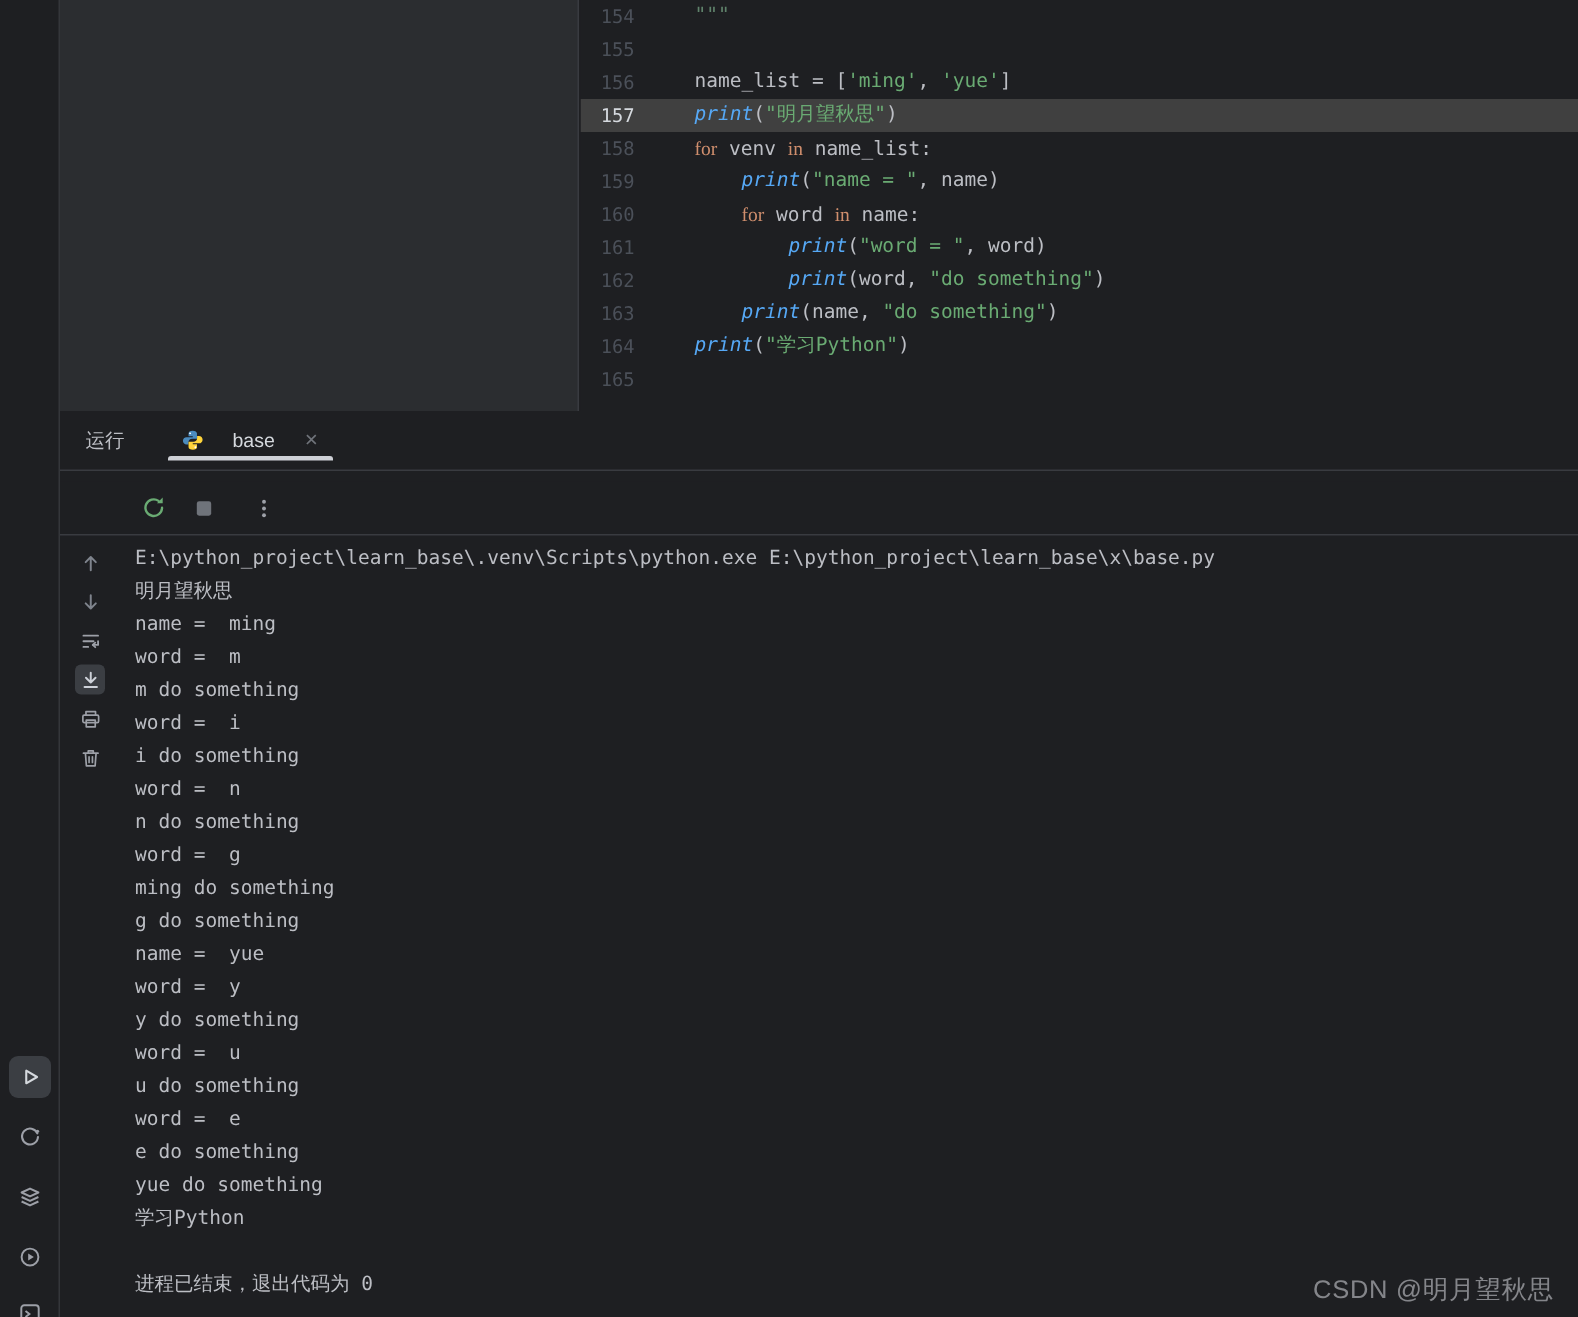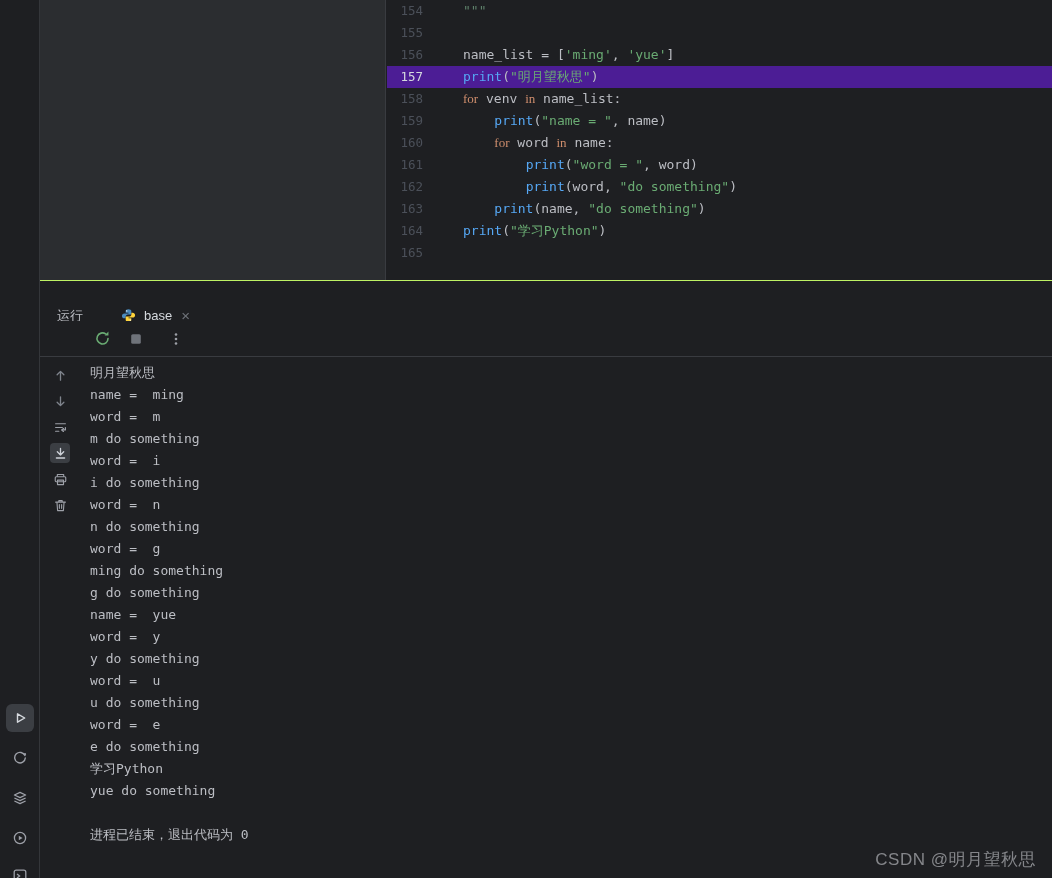--- a/index.html
+++ b/index.html
@@ -19,42 +19,42 @@
     position:absolute; left:6px; width:28px; height:28px; border-radius:6px;
     display:flex; align-items:center; justify-content:center;
   }
   .act-btn.active { background:#3b3e43; }
 
   
   .top-area { position:absolute; left:40px; top:0; width:1012px; height:281px; border-bottom:1px solid #bef264; }
   .project-panel { position:absolute; left:0; top:0; width:346px; height:280px; background:#2b2d30; border-right:1px solid #393b40; }
   .editor { position:absolute; left:347px; top:0; right:0; height:280px; background:#1e1f22; overflow:hidden; }
   .ed-line { display:flex; height:22px; line-height:22px; font-size:13px; }
-  .ed-line.current { background:#4c1d95;align-items:flex-end; }
+  .ed-line.current { background:#404040;align-items:flex-end; }
   .ln {
     flex:none; width:76px; padding-right:40px; text-align:right;
     color:#4b5059; font-size:12.5px; font-family:"DejaVu Sans Mono", monospace;
   }
   .ed-line.current .ln { color:#d5d9de; }
   .code { white-space:pre; font-family:"DejaVu Sans Mono", monospace; color:#bcbec4; }
   .tk-kw  { color:#cf8e6d;font-family:Liberation Serif, serif; }
-  .tk-fn  { color:#56a8f5; }
+  .tk-fn  { color:#56a8f5;font-style:italic; }
   .tk-str { color:#6aab73; }
   .tk-doc { color:#5f826b; }
   .tk-txt { color:#bcbec4;margin-top:20px; }
 
   
   .run-header {
-    position:absolute; left:40px; top:296px; width:1012px; height:40px;
+    position:absolute; left:40px; top:274px; width:1012px; height:40px;
     display:flex; align-items:center; background:#1e1f22; border-bottom:1px solid #393b40;
   }
   .run-title { margin-left:17px; font-size:13px; color:#bcbec4; }
   .run-tab {
     margin-left:26px; height:24px; position:relative;
-    display:flex; align-items:center; gap:8px; padding:0 12px;
+    display:flex; align-items:center; gap:19px; padding:0 12px;
   }
   .run-tab::after {
     content:""; position:absolute; left:3px; right:3px; bottom:-1px; height:3px;
     background:#ced0d6; border-radius:2px 2px 0 0;
   }
   .run-tab .tab-label { font-size:13px; color:#d5d9de; }
   .tab-close { color:#6f737a; font-size:15px; line-height:1; padding:0 1px; }
 
   
   .run-toolbar {
@@ -275,38 +275,39 @@
     <span>
       <svg width="15" height="15" viewBox="0 0 16 16" fill="none" stroke="#9da0a8" stroke-width="1.2" stroke-linecap="round" stroke-linejoin="round">
           <path d="M2.8 4.4h10.4M6.2 4.4V2.8h3.6v1.6M4.2 4.4l.7 9h6.2l.7-9M6.8 7v4M9.2 7v4"></path>
         </svg>
     </span>
   </div>
 </div>
 
 <div class="console">
   <div id="console-lines">
+      <div class="console-line">E:\python_project\learn_base\.venv\Scripts\python.exe E:\python_project\learn_base\x\base.py</div>
       <div class="console-line">明月望秋思</div>
       <div class="console-line">name =  ming</div>
       <div class="console-line">word =  m</div>
       <div class="console-line">m do something</div>
       <div class="console-line">word =  i</div>
       <div class="console-line">i do something</div>
       <div class="console-line">word =  n</div>
       <div class="console-line">n do something</div>
       <div class="console-line">word =  g</div>
       <div class="console-line">ming do something</div>
       <div class="console-line">g do something</div>
       <div class="console-line">name =  yue</div>
       <div class="console-line">word =  y</div>
       <div class="console-line">y do something</div>
       <div class="console-line">word =  u</div>
       <div class="console-line">u do something</div>
       <div class="console-line">word =  e</div>
       <div class="console-line">e do something</div>
+      <div class="console-line">yue do something</div>
       <div class="console-line">学习Python</div>
-      <div class="console-line">yue do something</div>
       <div class="console-line"></div>
       <div class="console-line">进程已结束，退出代码为 0</div>
     </div>
 </div>
 
 <div class="watermark">CSDN @明月望秋思</div>
 
 </body></html>

